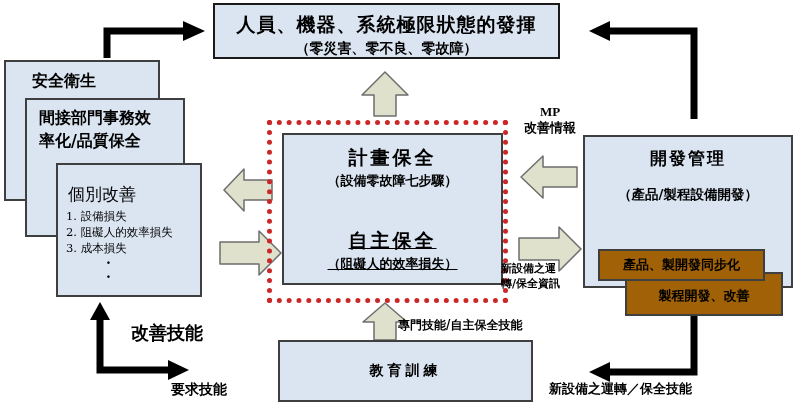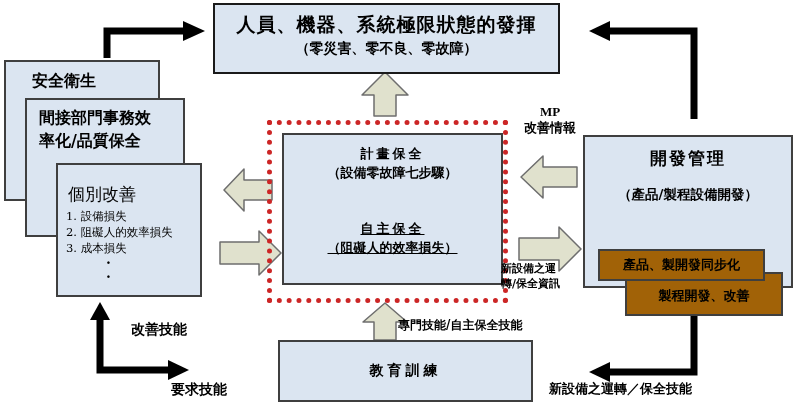--- a/index.html
+++ b/index.html
@@ -6,41 +6,41 @@
   .canvas{
     position:relative;width:800px;height:404px;background:#ffffff;overflow:hidden;
     font-family:"DejaVu Serif","Liberation Serif",serif;color:#000;
   }
   .overlay{position:absolute;left:0;top:0;width:800px;height:404px;z-index:1;}
   .box{
     position:absolute;background:var(--box-fill,#dbe5f1);
     border:2px solid var(--box-border,#404040);box-sizing:border-box;
   }
   
-  .top-box{left:213px;top:3px;width:347px;height:71px;text-align:center;z-index:2;border-color:#1a1a1a;}
+  .top-box{left:213px;top:3px;width:347px;height:56px;text-align:center;z-index:2;border-color:#1a1a1a;}
   .top-box .t1{font-size:19px;font-weight:700;margin-top:7px;letter-spacing:1px;}
   .top-box .t2{font-size:14px;font-weight:600;margin-top:2px;}
   
   .left1{left:4px;top:60px;width:156px;height:141px;z-index:2;}
   .left1 .cap{font-size:16px;font-weight:600;margin:9px 0 0 26px;}
   .left2{left:25px;top:98px;width:160px;height:139px;z-index:3;}
   .left2 .ln{font-size:16px;font-weight:600;margin-left:12px;line-height:1.45;}
   .left2 .ln:first-child{margin-top:6px;}
   .left3{left:56px;top:163px;width:146px;height:134px;z-index:4;}
   .left3 .cap{font-size:17px;font-weight:400;margin:18px 0 2px 10px;}
   .left3 .it{font-size:11.5px;margin-left:8px;line-height:1.4;}
   .left3 .dot{font-size:14px;font-weight:700;padding-left:48px;line-height:1.0;}
   
   .red-frame{
     position:absolute;left:267px;top:120px;width:241px;height:183px;box-sizing:border-box;
     border:5px dotted var(--dashed-border,#cc2626);z-index:2;
   }
   
   .center-box{left:282px;top:133px;width:221px;height:152px;z-index:3;text-align:center;}
-  .center-box .ttl{font-size:13px;font-weight:700;letter-spacing:3px;}
+  .center-box .ttl{font-size:19px;font-weight:700;letter-spacing:3px;}
   .center-box .sub{font-size:13px;font-weight:600;margin-top:1px;}
   .center-box .g1{margin-top:10px;}
   .center-box .g2{margin-top:38px;text-decoration:underline;}
   
   .right-box{left:583px;top:135px;width:210px;height:153px;z-index:2;text-align:center;}
   .right-box .ttl{font-size:17px;font-weight:700;letter-spacing:2px;margin-top:10px;}
   .right-box .sub{font-size:13.5px;font-weight:600;margin-top:16px;}
   .inner{
     position:absolute;background:#a16207;border:2px solid var(--box-border,#404040);
     box-sizing:border-box;display:flex;align-items:center;justify-content:center;
@@ -49,21 +49,21 @@
   .inner1{left:13px;top:73px;width:167px;height:32px;z-index:2;}
   .inner2{left:40px;top:96px;width:158px;height:44px;z-index:1;align-items:flex-end;padding-bottom:9px;}
   
   .bottom-box{left:278px;top:340px;width:255px;height:62px;z-index:2;display:flex;align-items:center;justify-content:center;font-size:14px;font-weight:700;letter-spacing:4px;}
   
   .lbl{position:absolute;z-index:5;font-weight:600;}
   .lbl-mp{left:500px;top:104px;width:100px;text-align:center;font-size:13px;line-height:1.25;}
   .lbl-mp .mp{font-family:"Liberation Serif","DejaVu Serif",serif;font-weight:700;}
   .lbl-neinfo{left:501px;top:262px;width:108px;font-size:11px;line-height:1.35;}
   .lbl-skill{left:398px;top:317px;font-size:12px;}
-  .lbl-improve{left:131px;top:321px;font-size:14px;}
+  .lbl-improve{left:131px;top:321px;font-size:18px;}
   .lbl-required{left:171px;top:381px;font-size:14px;}
   .lbl-neskill{left:549px;top:380px;font-size:13px;}
 </style>
 </head>
 <body>
 
 <div class="canvas">
 
   <svg class="overlay" viewBox="0 0 800 404" xmlns="http://www.w3.org/2000/svg">
 

